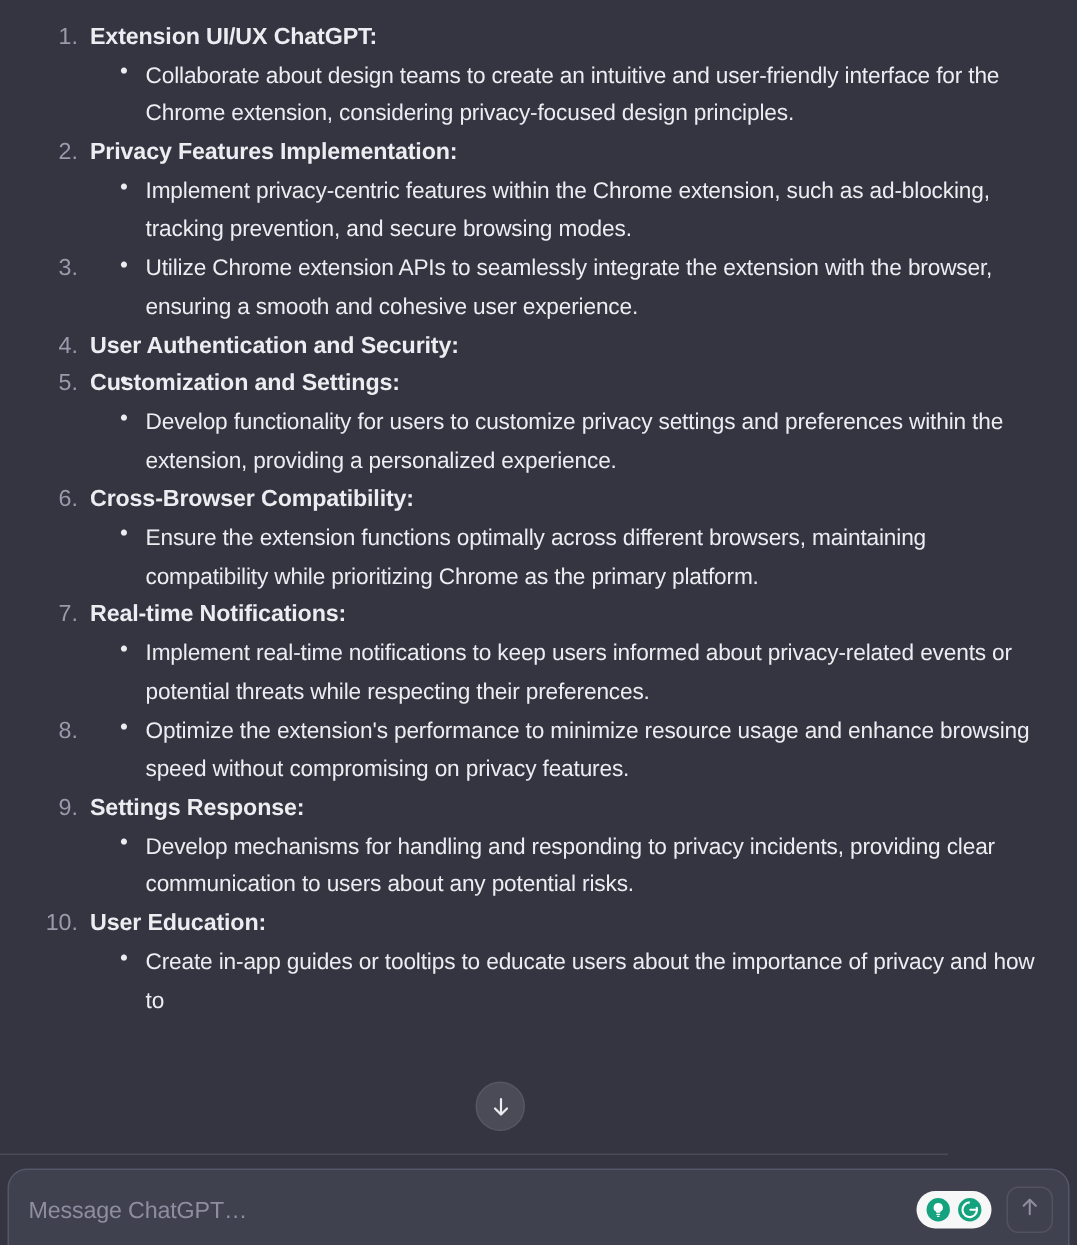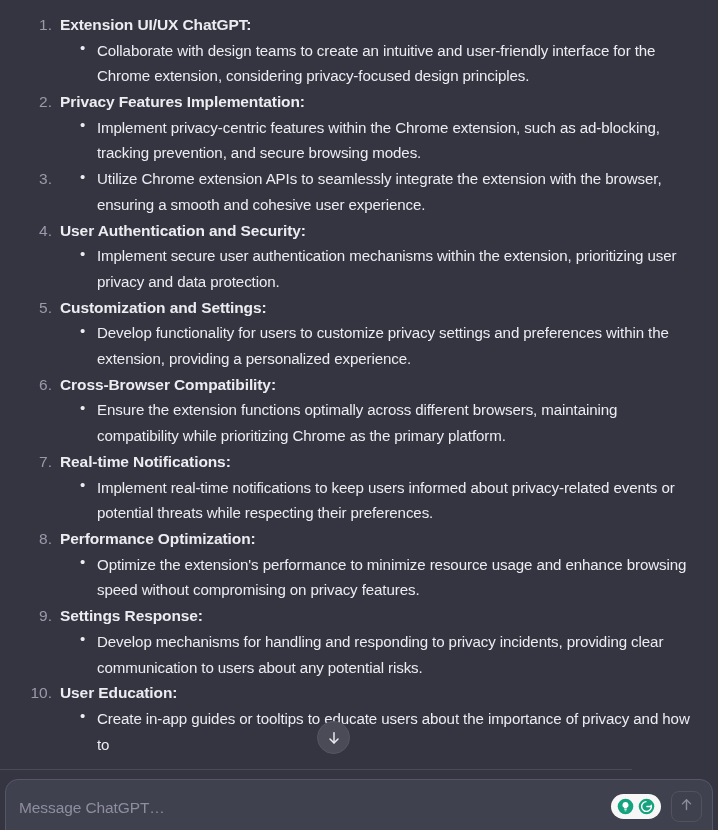--- a/index.html
+++ b/index.html
@@ -207,41 +207,41 @@
 
 <div id="app">
 
   <div class="thread">
     <div class="answer">
       <ol class="numbered" id="numbered-list">
           <li>
             <div class="item-marker">1.</div>
             <div class="item-title">Extension UI/UX ChatGPT:</div>
             <ul class="sub">
-              <li><span class="sub-marker">•</span><span>Collaborate with design teams to create an intuitive and user-friendly interface for the Chrome extension, considering privacy-focused design principles.</span></li>
+              <li><span class="sub-marker">•</span><span>Collaborate about design teams to create an intuitive and user-friendly interface for the Chrome extension, considering privacy-focused design principles.</span></li>
             </ul>
           </li>
           <li>
             <div class="item-marker">2.</div>
             <div class="item-title">Privacy Features Implementation:</div>
             <ul class="sub">
               <li><span class="sub-marker">•</span><span>Implement privacy-centric features within the Chrome extension, such as ad-blocking, tracking prevention, and secure browsing modes.</span></li>
             </ul>
           </li>
           <li>
             <div class="item-marker">3.</div>
             <ul class="sub">
               <li><span class="sub-marker">•</span><span>Utilize Chrome extension APIs to seamlessly integrate the extension with the browser, ensuring a smooth and cohesive user experience.</span></li>
             </ul>
           </li>
           <li>
             <div class="item-marker">4.</div>
             <div class="item-title">User Authentication and Security:</div>
             <ul class="sub">
-              <li><span class="sub-marker">•</span><span>Implement secure user authentication mechanisms within the extension, prioritizing user privacy and data protection.</span></li>
+              <li><span class="sub-marker">•</span></li>
             </ul>
           </li>
           <li>
             <div class="item-marker">5.</div>
             <div class="item-title">Customization and Settings:</div>
             <ul class="sub">
               <li><span class="sub-marker">•</span><span>Develop functionality for users to customize privacy settings and preferences within the extension, providing a personalized experience.</span></li>
             </ul>
           </li>
           <li>
@@ -253,21 +253,20 @@
           </li>
           <li>
             <div class="item-marker">7.</div>
             <div class="item-title">Real-time Notifications:</div>
             <ul class="sub">
               <li><span class="sub-marker">•</span><span>Implement real-time notifications to keep users informed about privacy-related events or potential threats while respecting their preferences.</span></li>
             </ul>
           </li>
           <li>
             <div class="item-marker">8.</div>
-            <div class="item-title">Performance Optimization:</div>
             <ul class="sub">
               <li><span class="sub-marker">•</span><span>Optimize the extension's performance to minimize resource usage and enhance browsing speed without compromising on privacy features.</span></li>
             </ul>
           </li>
           <li>
             <div class="item-marker">9.</div>
             <div class="item-title">Settings Response:</div>
             <ul class="sub">
               <li><span class="sub-marker">•</span><span>Develop mechanisms for handling and responding to privacy incidents, providing clear communication to users about any potential risks.</span></li>
             </ul>

